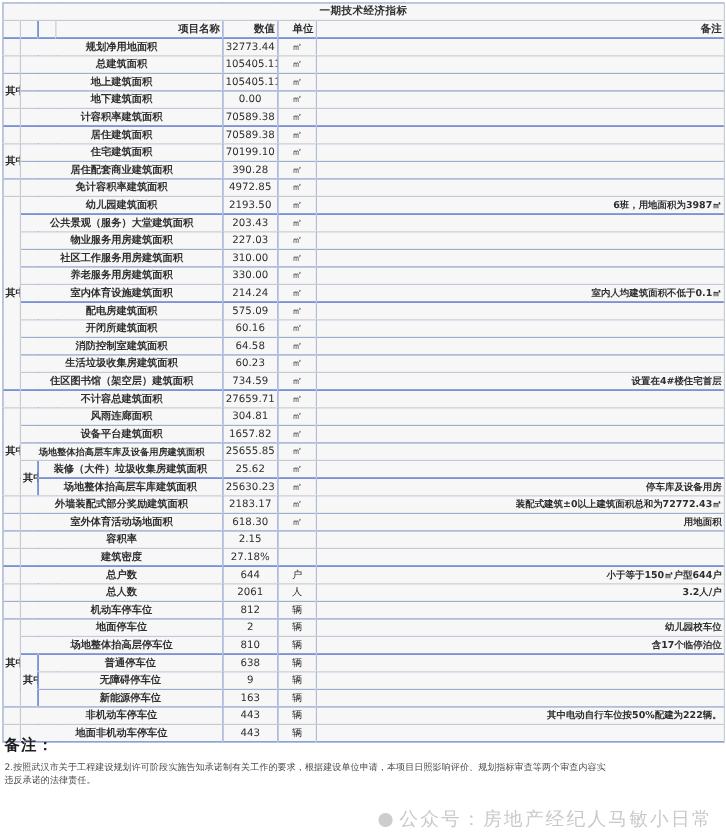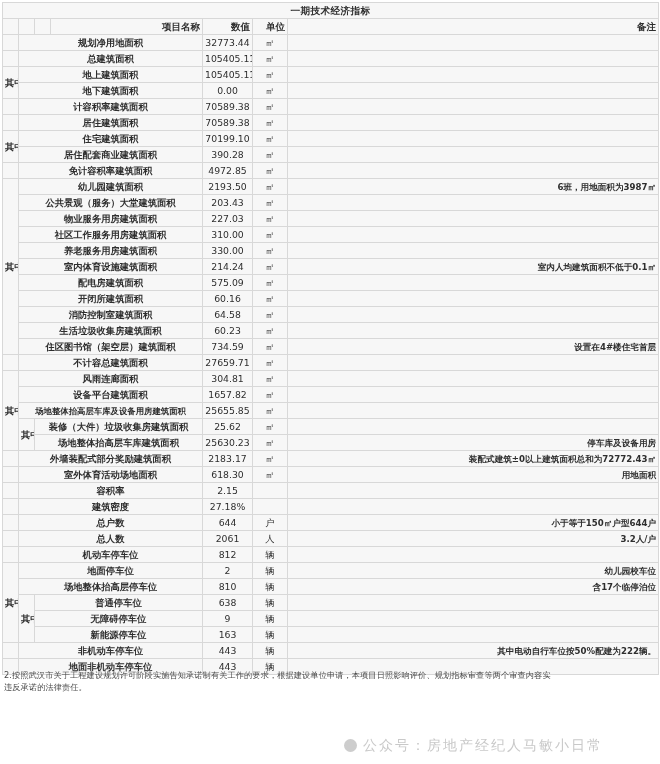--- a/index.html
+++ b/index.html
@@ -111,21 +111,21 @@
   }
 
   .watermark {
     position: absolute;
     left: 344px;
     top: 733px;
     display: flex;
     align-items: center;
     gap: 6px;
     color: #c9c9c9;
-    font-size: 14px;
+    font-size: 17px;
     letter-spacing: 2px;
     line-height: 20px;
     pointer-events: none;
     white-space: nowrap;
   }
   .wm-badge {
     width: 13px;
     height: 13px;
     border-radius: 50%;
     background: #cdcdcd;
@@ -421,20 +421,21 @@
           <td class="empty"></td>
           <td class="t-name" colspan="3">地面非机动车停车位</td>
           <td class="t-val">443</td>
           <td class="t-unit">辆</td>
           <td class="t-note"></td>
         </tr>
       </tbody>
   </table>
 
   <div class="footer">
+    <div class="footer-title">备注：</div>
     <p class="footer-note">2.按照武汉市关于工程建设规划许可阶段实施告知承诺制有关工作的要求，根据建设单位申请，本项目日照影响评价、规划指标审查等两个审查内容实</p>
     <p class="footer-note">违反承诺的法律责任。</p>
   </div>
 
   <div class="watermark">
     <span class="wm-badge"></span>
     <span>公众号：房地产经纪人马敏小日常</span>
   </div>
 
 </div>

